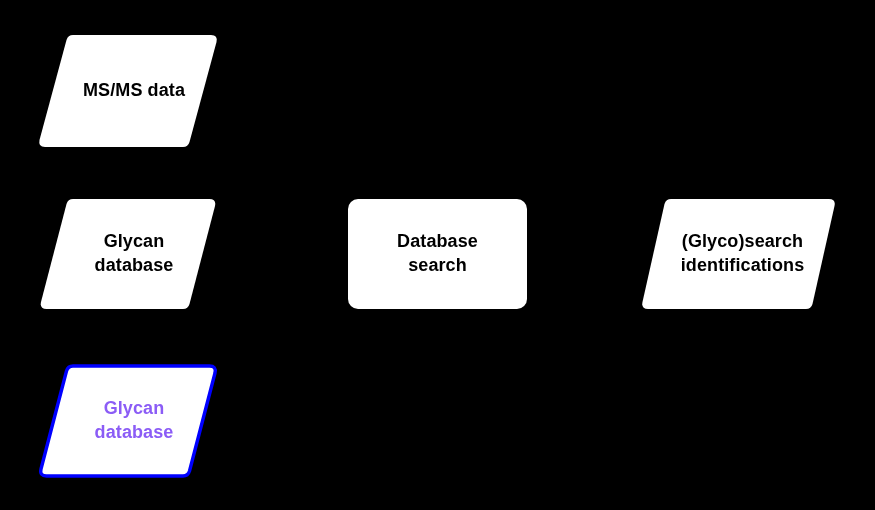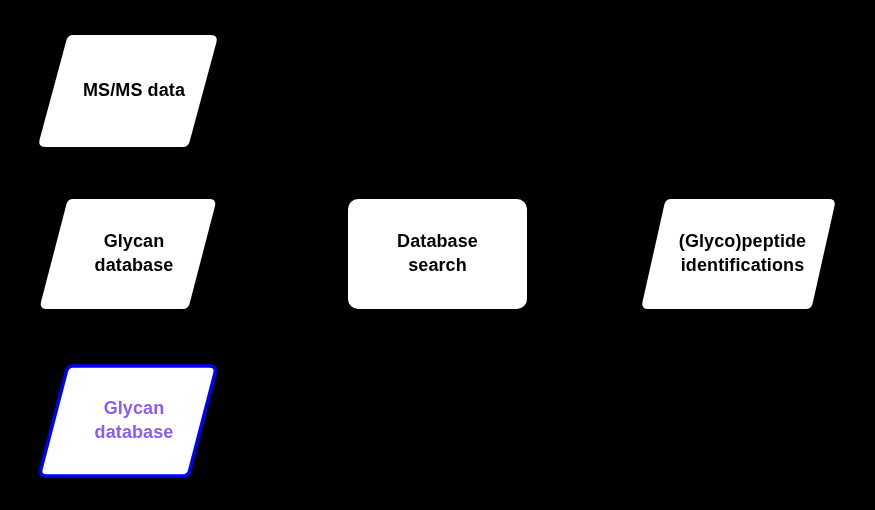--- a/index.html
+++ b/index.html
@@ -107,17 +107,17 @@
       <rect x="8" y="8" width="179" height="110" rx="10" ry="10" fill="#ffffff"></rect>
     </svg>
     <div class="node-label">Database
 search</div>
   </div>
 
   <div class="node" id="node-identifications">
     <svg class="shape-svg" viewBox="0 0 211 126" preserveAspectRatio="none">
       <path d="M 38 8 Q 33 8 31.5 13 L 9.5 111 Q 8 118 15 118 L 173 118 Q 178 118 179.5 113 L 201.5 15 Q 203 8 196 8 Z" fill="#ffffff"></path>
     </svg>
-    <div class="node-label">(Glyco)peptide
+    <div class="node-label">(Glyco)search
 identifications</div>
   </div>
 
 </div>
 
 </body></html>

